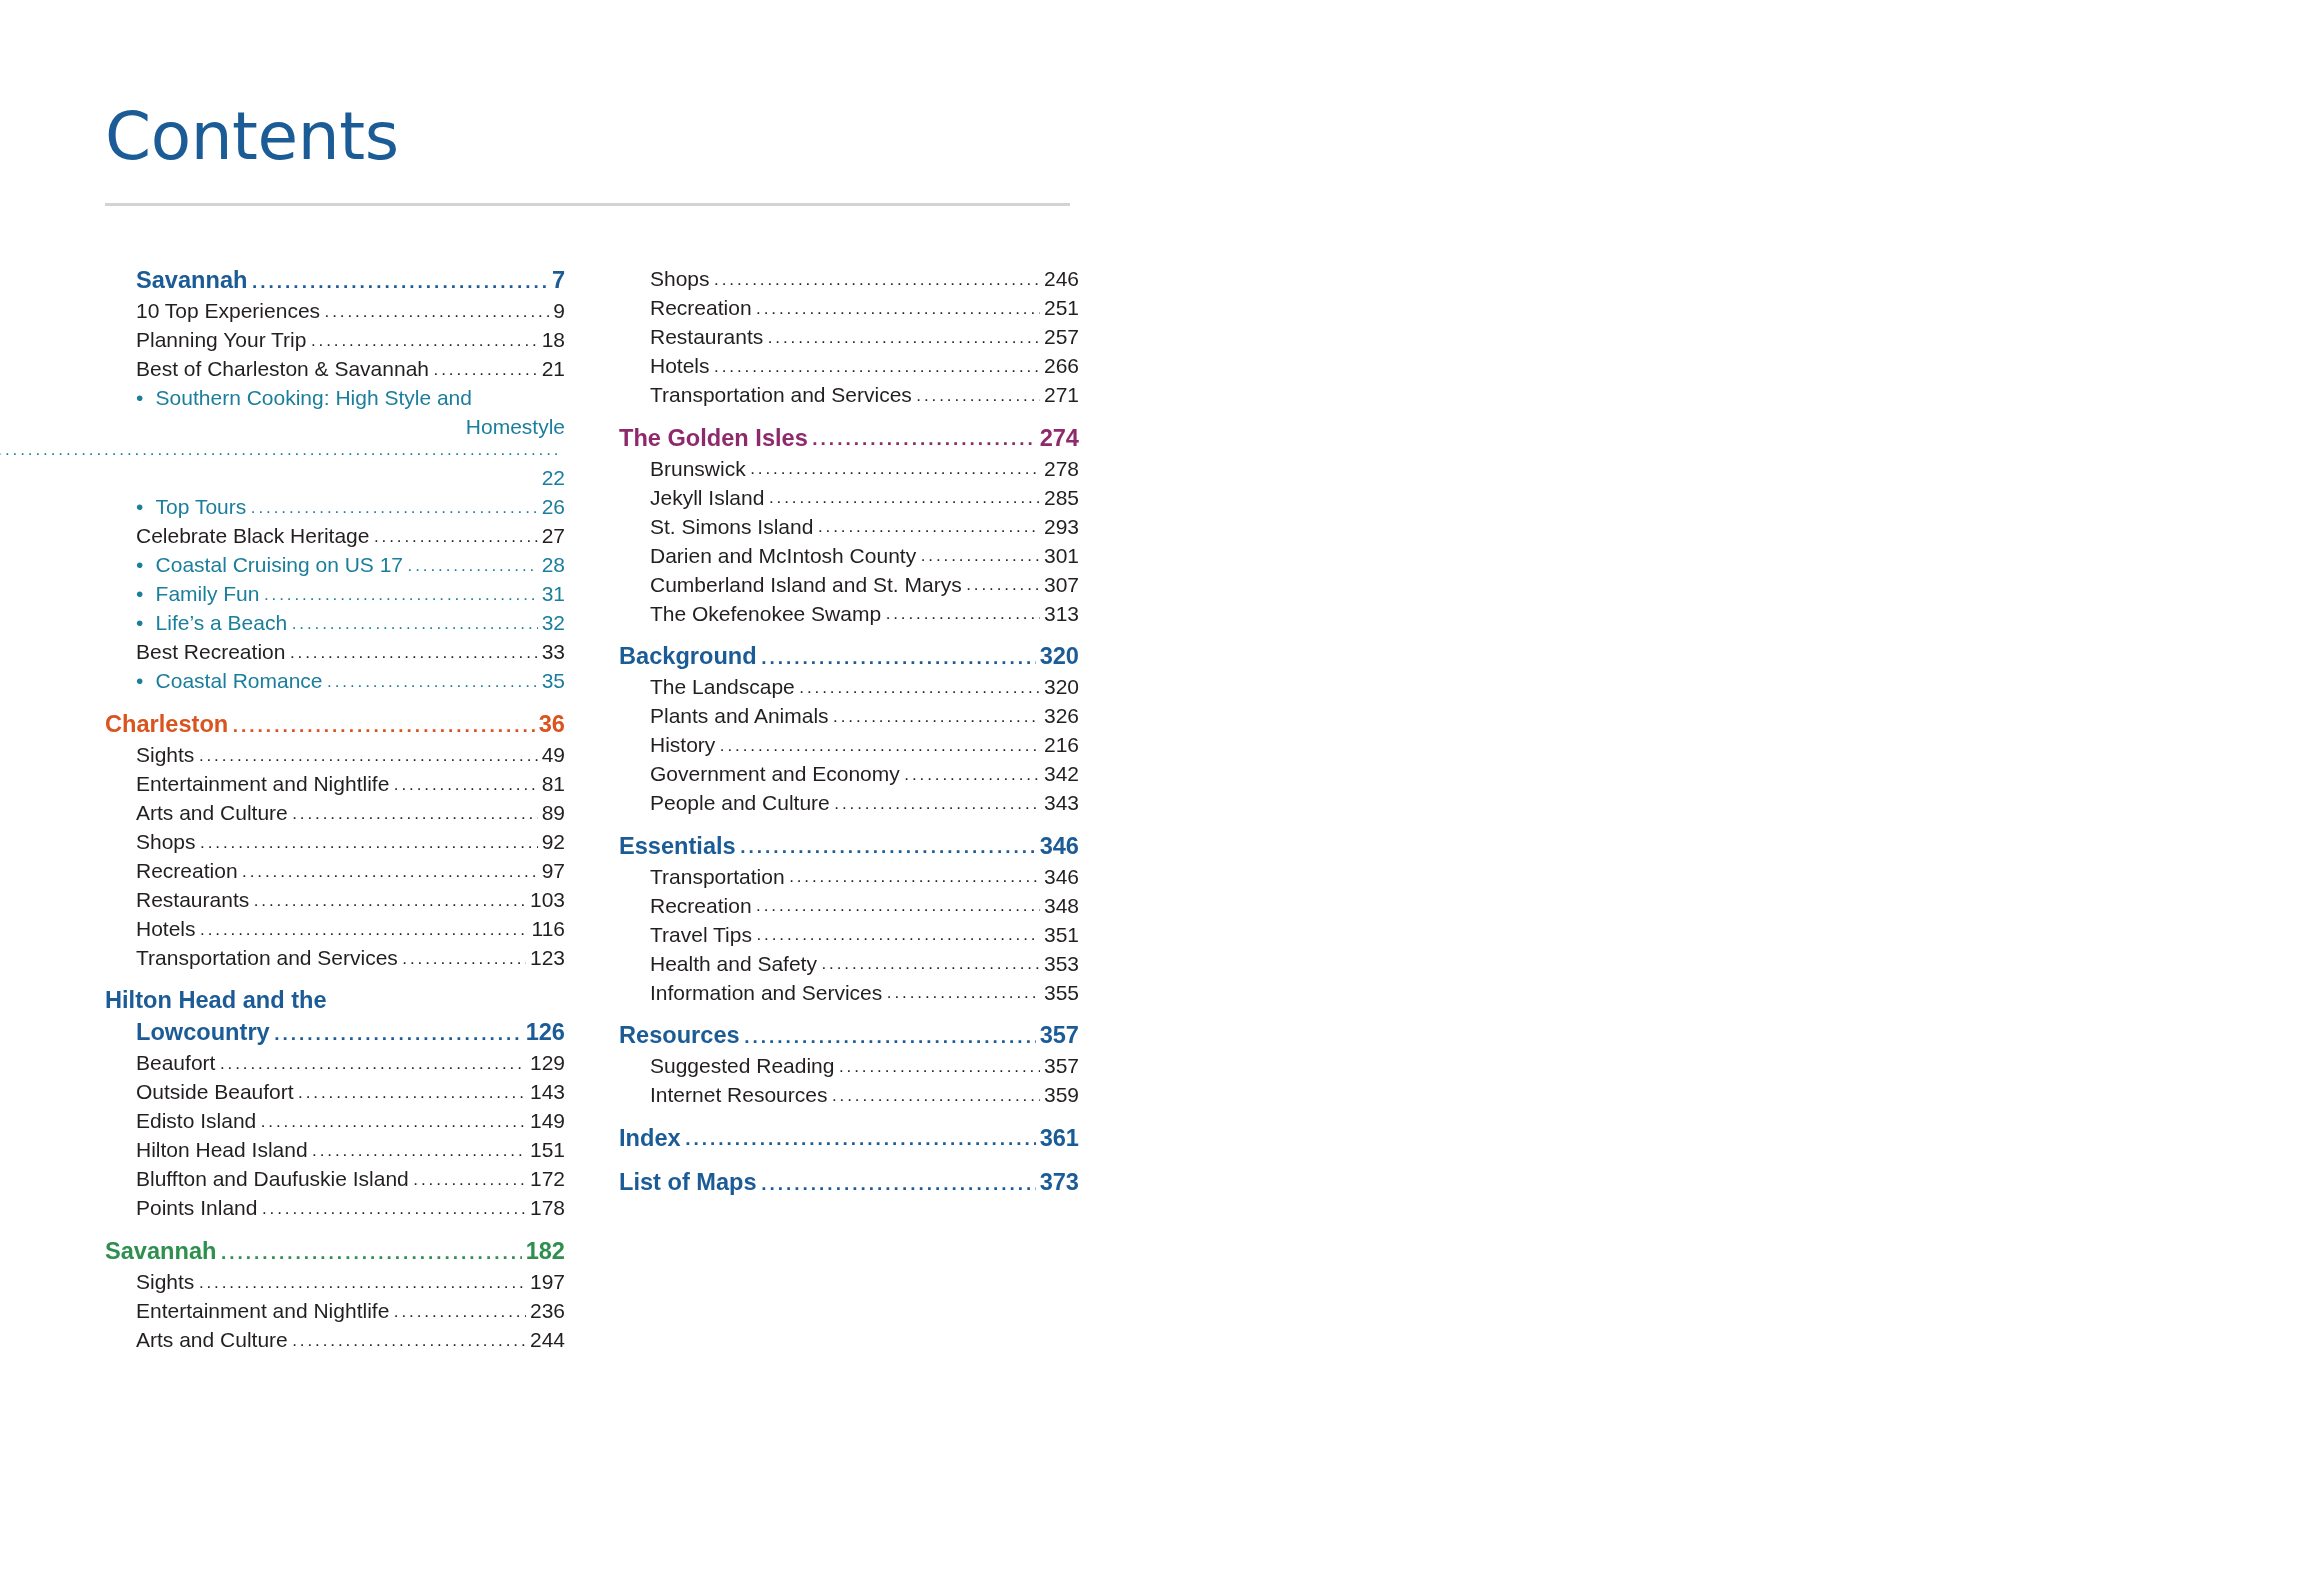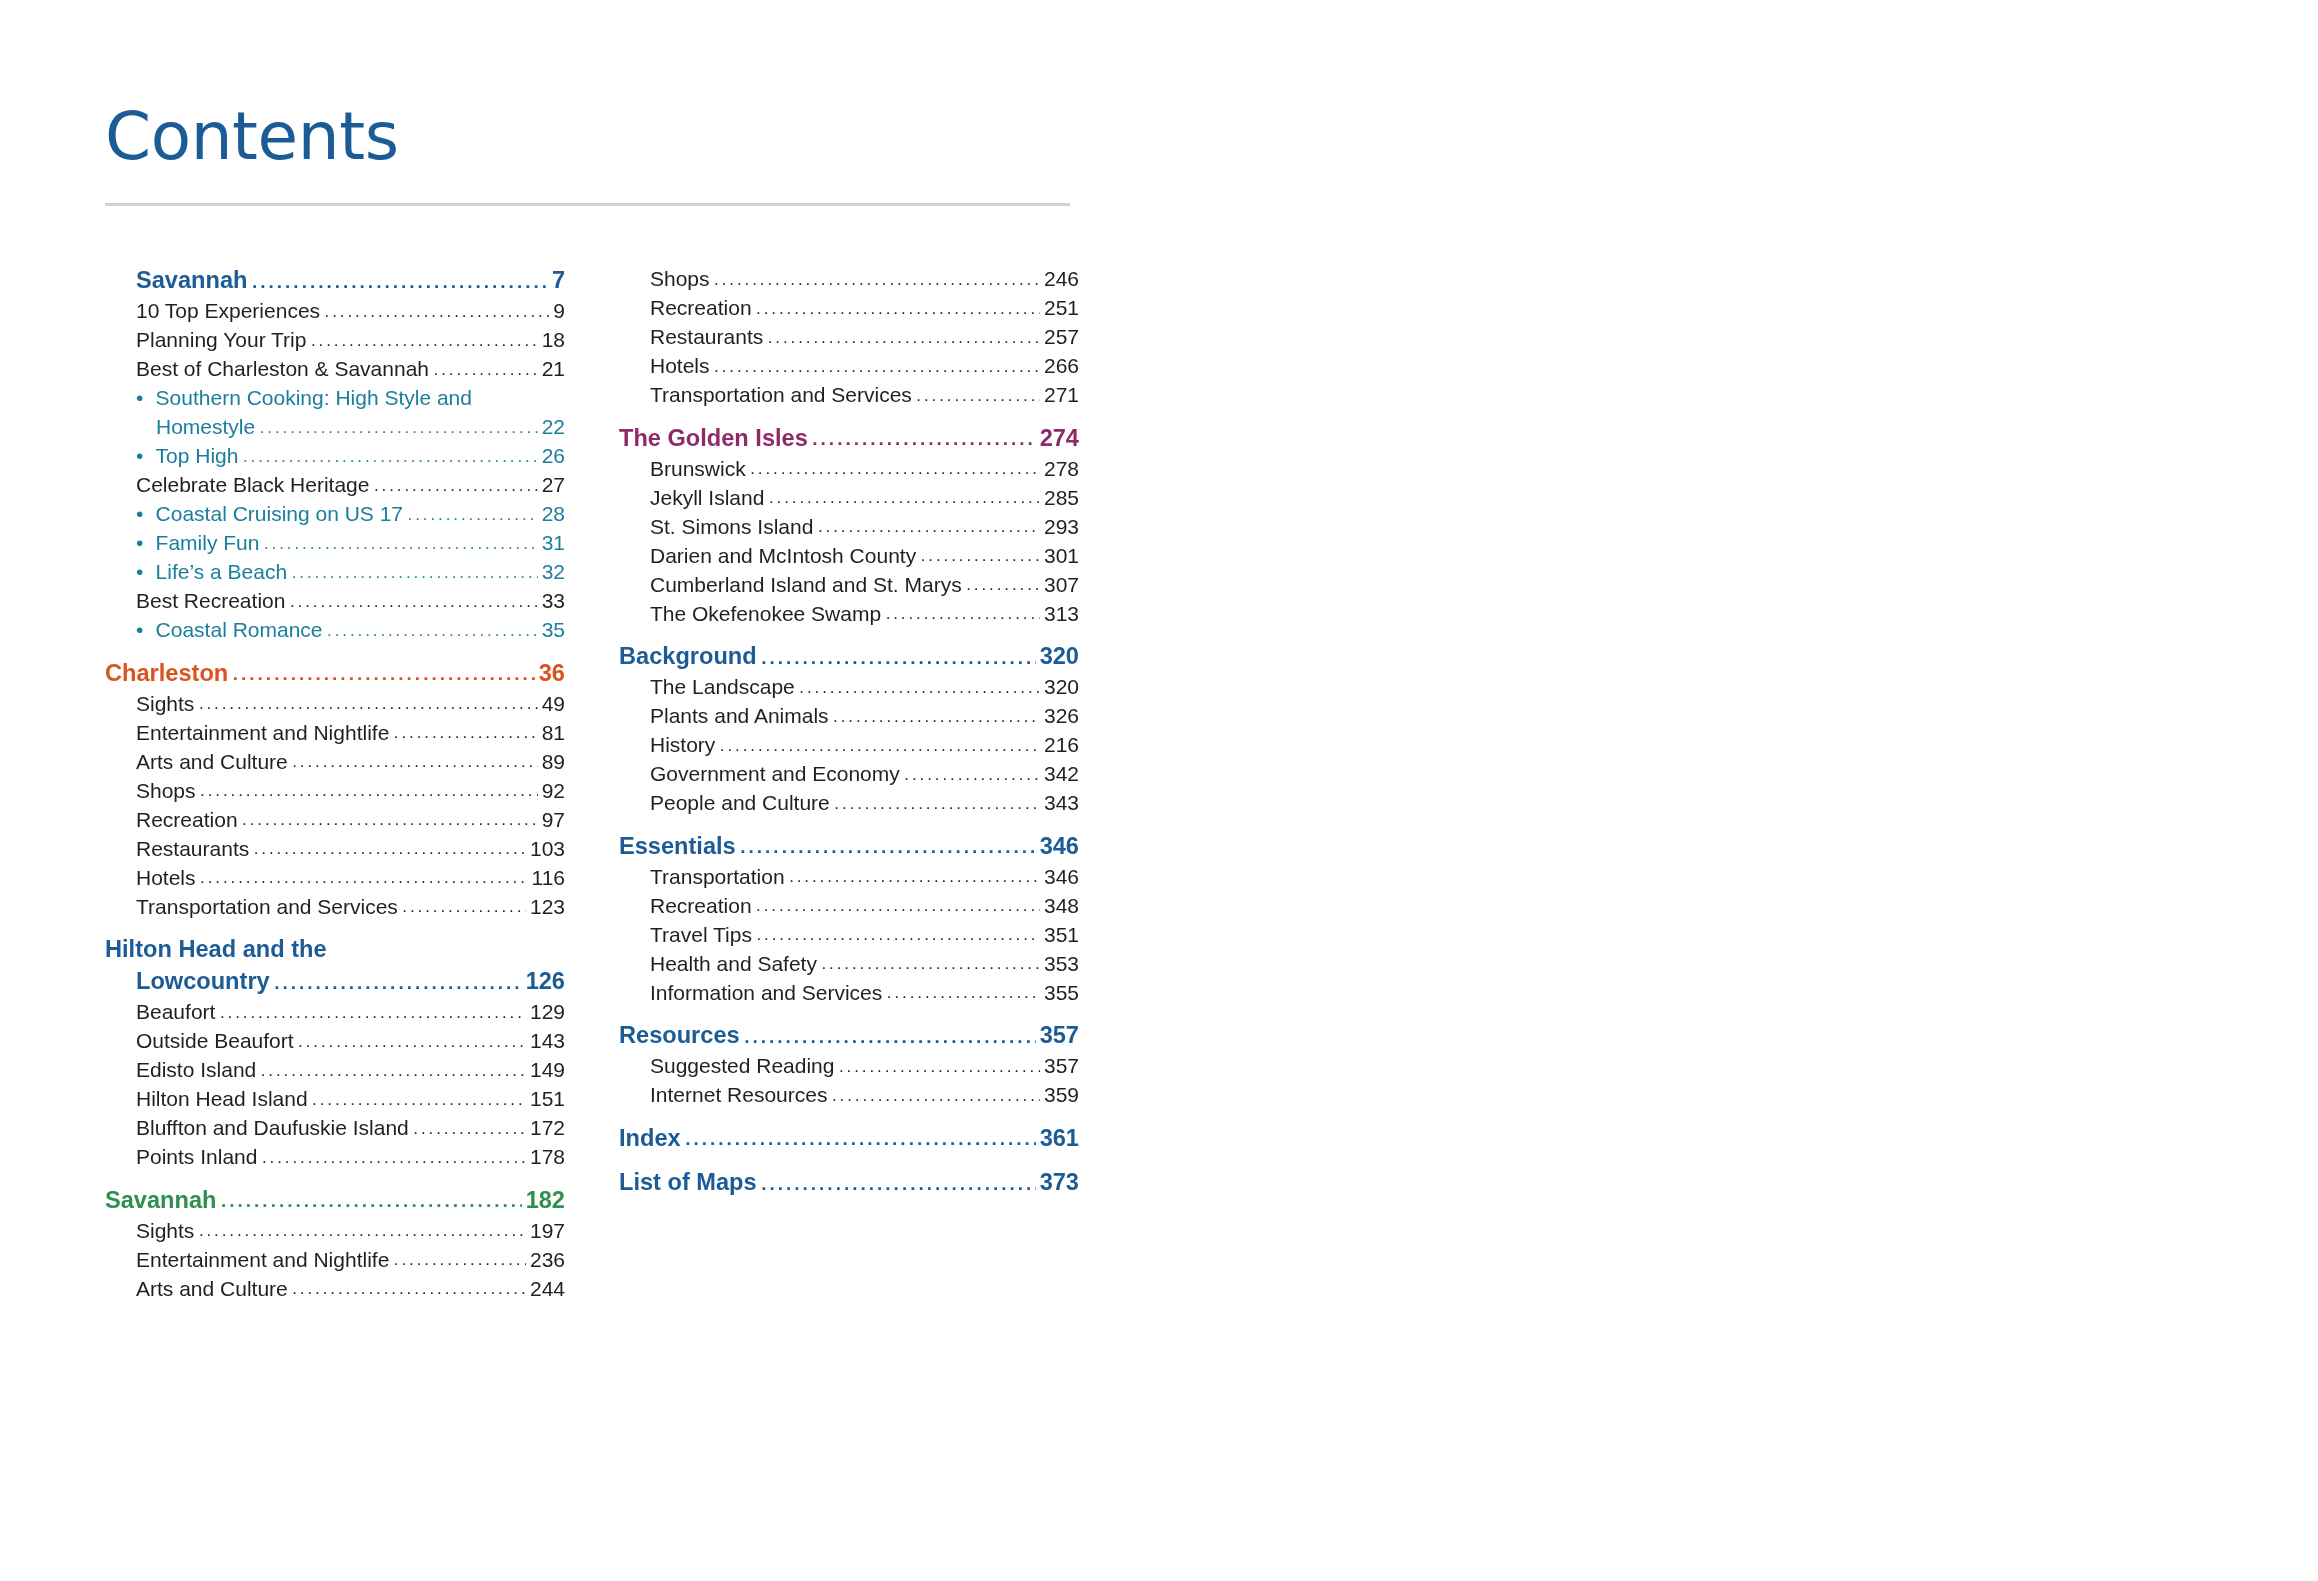--- a/index.html
+++ b/index.html
@@ -130,20 +130,21 @@
   }
   .entry.bullet .dots,
   .entry.bullet .pg { color: #1a7e9c; }
   .entry.bullet .bull {
     display: inline-block;
     width: 19.6px;
     flex: 0 0 auto;
   }
   .entry.bullet.cont {
     padding-left: 51px;
+    flex-direction: column;
   }
 </style>
 </head>
 <body>
 
 <div class="page">
 
   <div class="left-pane">
 
     <div class="contents-title">Contents</div>
@@ -175,21 +176,21 @@
             <span class="bull">•</span>
             <span class="label">Southern Cooking: High Style and</span>
           </div>
           <div class="entry bullet cont">
             <span class="label">Homestyle</span>
             <span class="dots">........................................................................................................................</span>
             <span class="pg">22</span>
           </div>
           <div class="entry bullet">
             <span class="bull">•</span>
-            <span class="label">Top High</span>
+            <span class="label">Top Tours</span>
             <span class="dots">........................................................................................................................</span>
             <span class="pg">26</span>
           </div>
           <div class="entry sub">
             <span class="label">Celebrate Black Heritage</span>
             <span class="dots">........................................................................................................................</span>
             <span class="pg">27</span>
           </div>
           <div class="entry bullet">
             <span class="bull">•</span>

